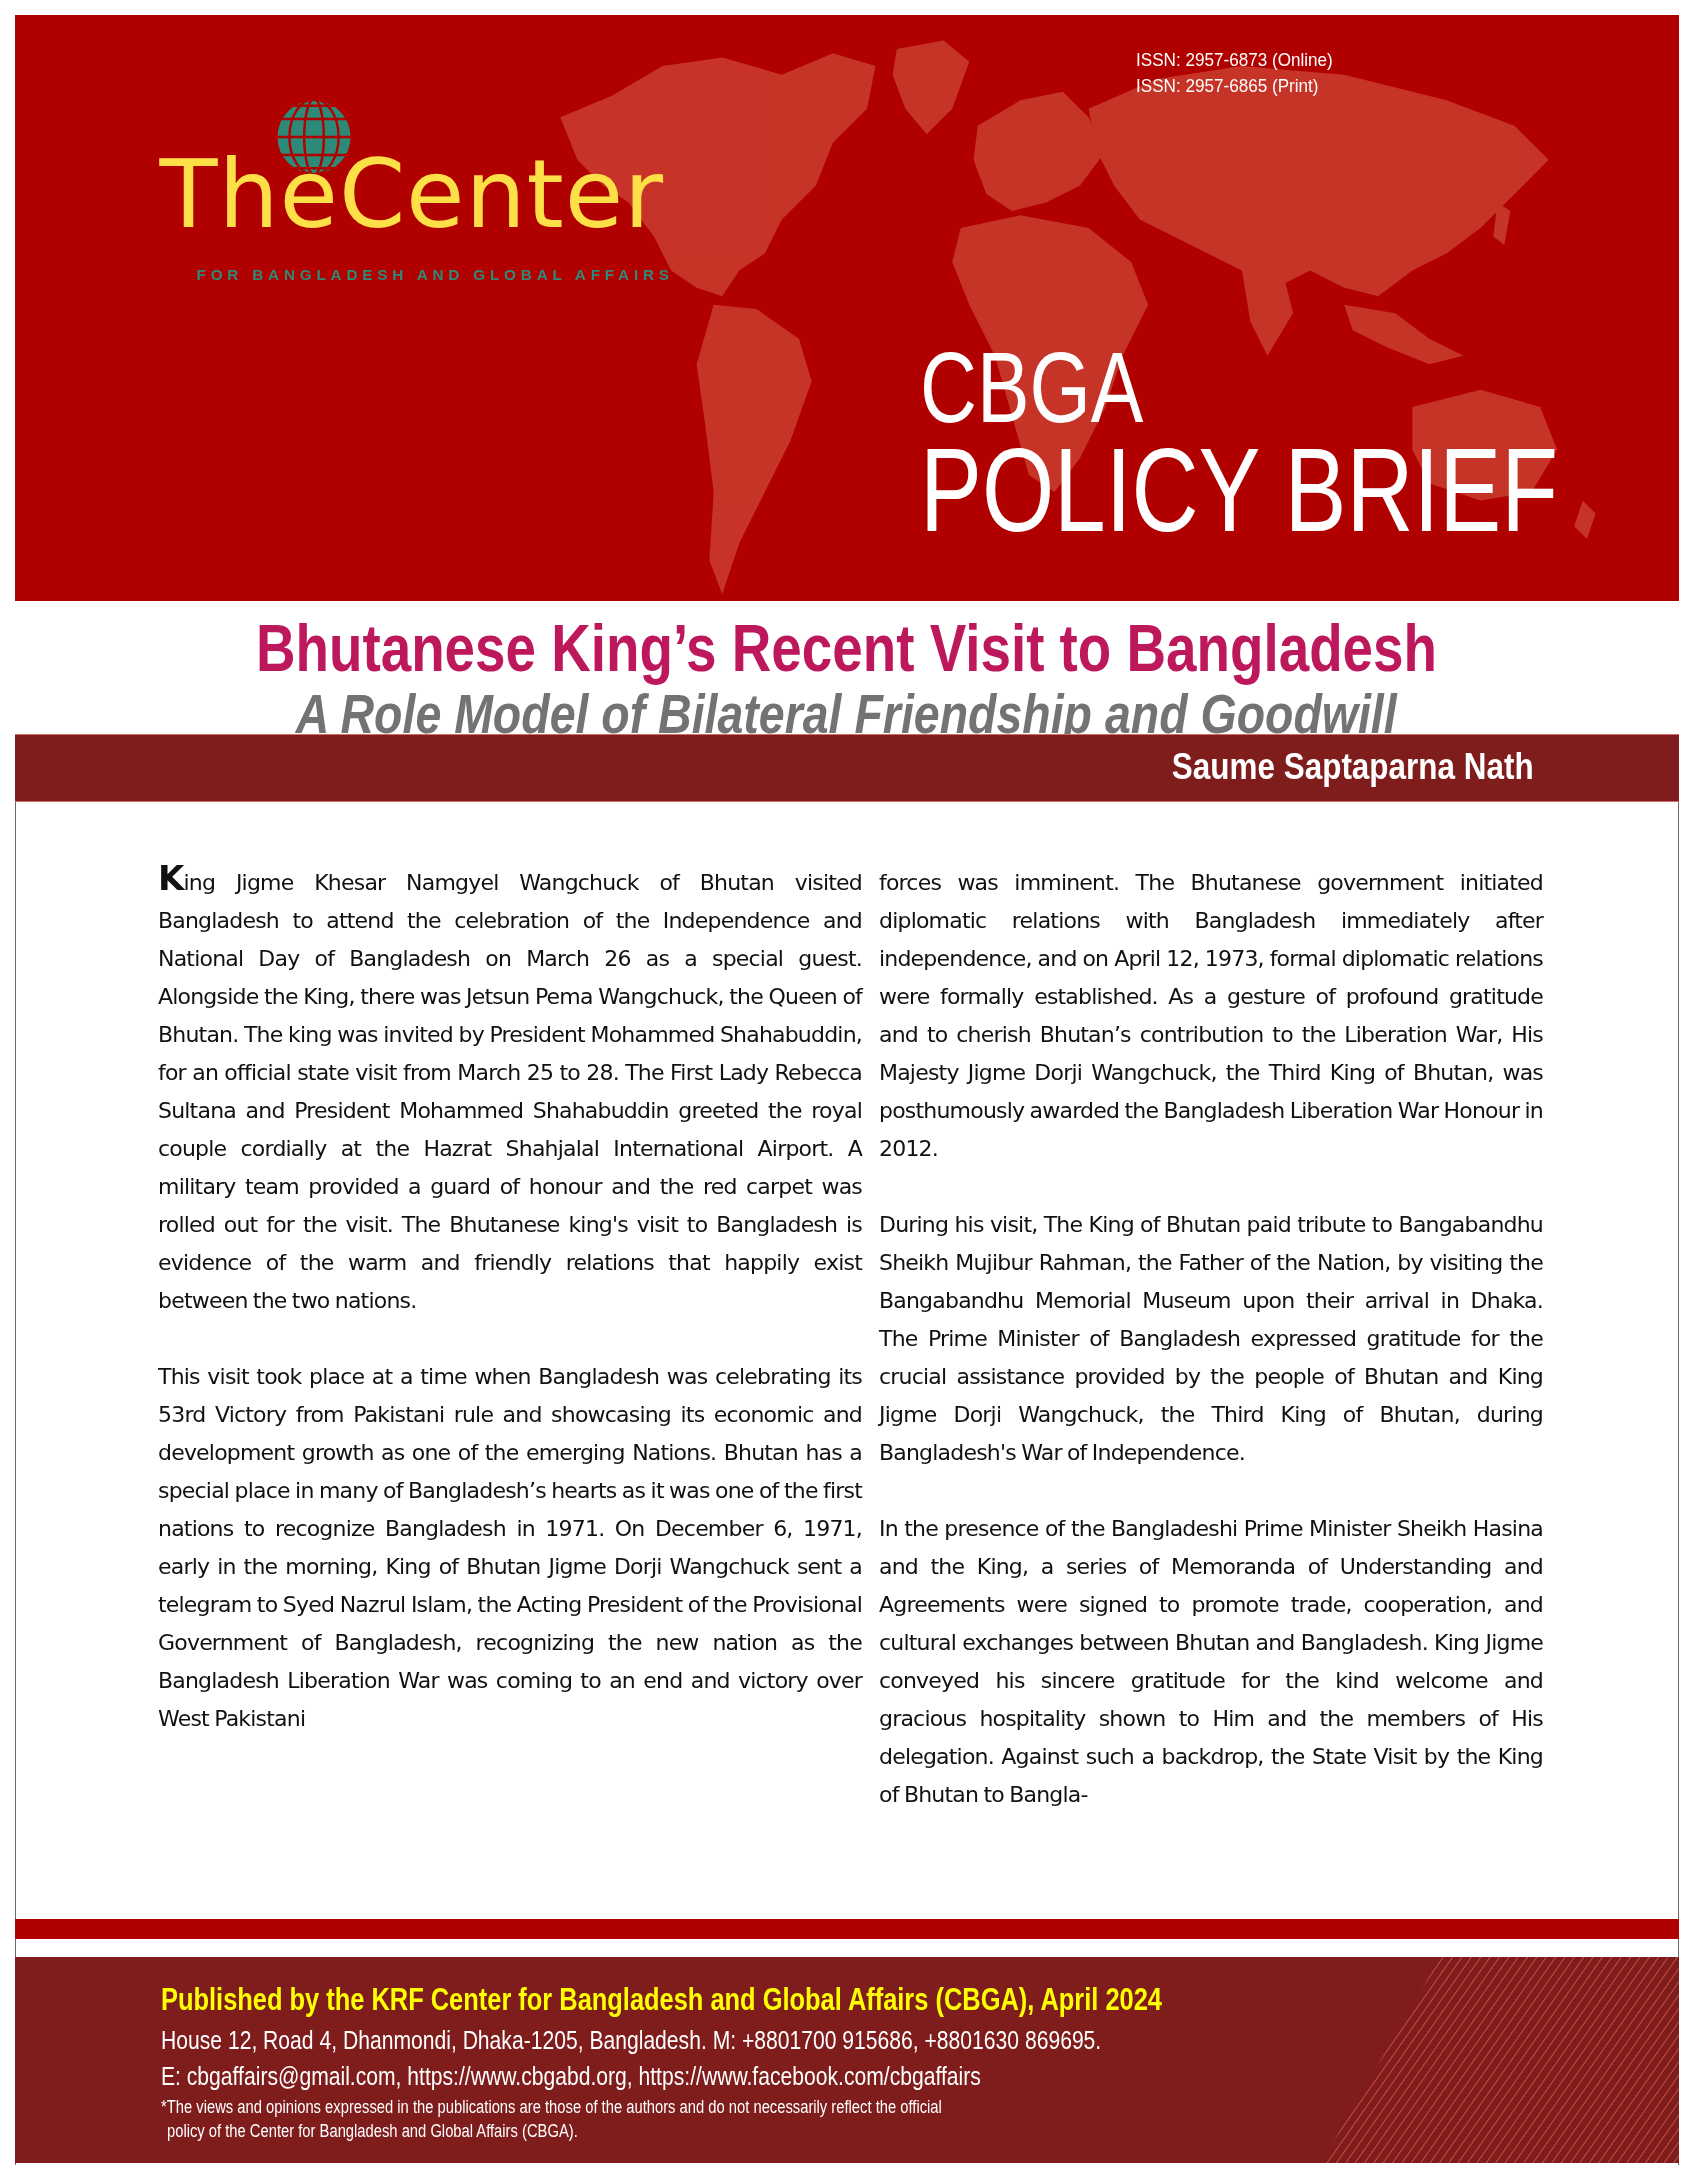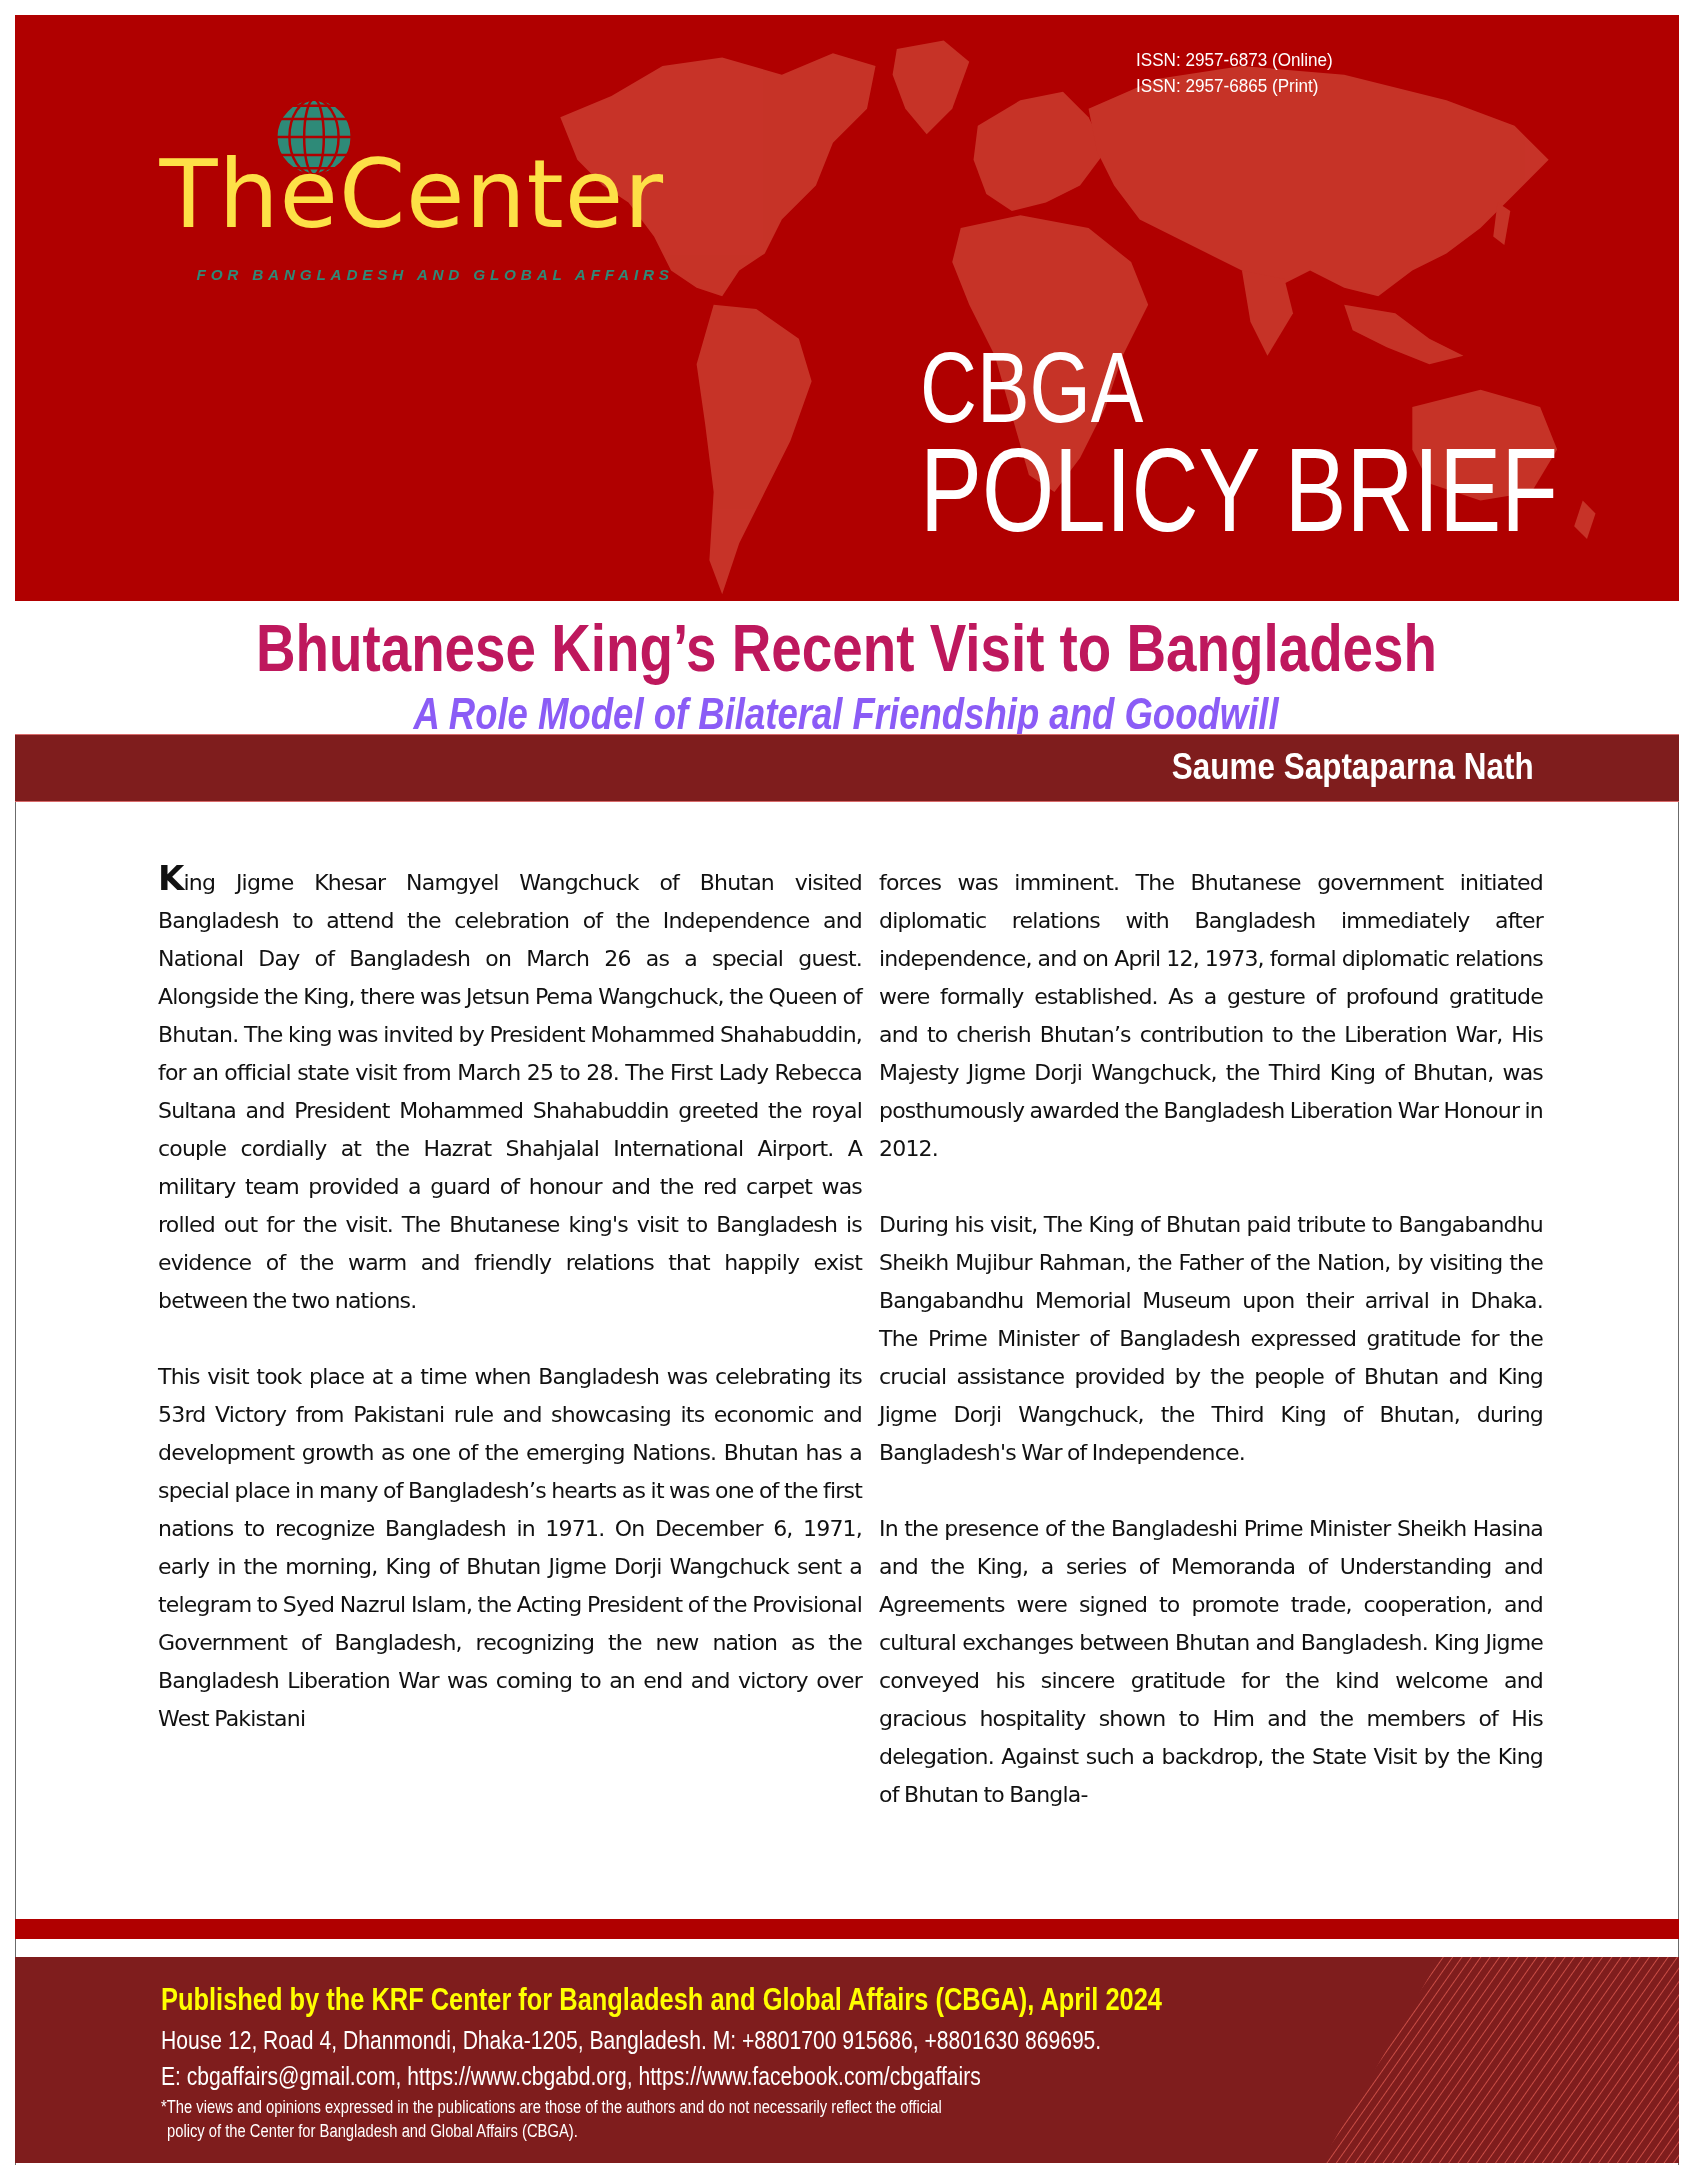--- a/index.html
+++ b/index.html
@@ -3,34 +3,34 @@
 <meta charset="utf-8">
 <style>
   html, body { margin:0; padding:0; background:#ffffff; }
   body { width:1692px; height:2181px; position:relative; overflow:hidden; font-family:"Liberation Sans", sans-serif; }
   .page { position:absolute; left:14.5px; top:14.5px; width:1664px; height:2150px; border-left:1.7px solid #6b6b6b; border-right:1.7px solid #6b6b6b; box-sizing:border-box; background:#fff; }
   .header { position:absolute; left:14.5px; top:14.5px; width:1664px; height:587px; background:#b00000; overflow:hidden; }
   .map { position:absolute; left:0; top:0; width:1664px; height:587px; }
   .logo { position:absolute; left:145px; top:81px; }
   .logo-globe { position:absolute; left:113px; top:0px; width:82px; height:82px; }
   .logo-title { position:absolute; left:0; top:51px; font-family:"DejaVu Sans", sans-serif; font-size:95px; color:#fde047; letter-spacing:0.9px; white-space:nowrap; line-height:1; }
-  .logo-sub { position:absolute; left:37px; top:170px; font-family:"Liberation Sans", sans-serif; font-weight:bold; font-size:15.3px; letter-spacing:4.8px; color:#2e8a78; white-space:nowrap;font-style:italic; }
+  .logo-sub { position:absolute; left:37px; top:170px; font-family:"Liberation Sans", sans-serif; font-weight:bold; font-size:15.3px; letter-spacing:4.8px; color:#2e8a78; white-space:nowrap; }
   .issn { position:absolute; left:1121px; top:32px; color:#ffffff; font-family:"Liberation Sans", sans-serif; font-size:19px; line-height:26.4px; transform:scaleX(0.9); transform-origin:left top; white-space:nowrap; }
   .brief-box { position:absolute; left:158px; top:401px; width:305px; height:133px; border:1.7px solid #ffffff; box-sizing:border-box; }
   .brief-label { position:absolute; left:8.5px; top:6.8px; color:#ffe34a; font-family:"Liberation Sans", sans-serif; font-style:italic; font-weight:bold; font-size:25.6px; transform:scaleX(0.92); transform-origin:left top; white-space:nowrap; }
   .brief-rule { position:absolute; left:10.2px; right:8.5px; top:49px; height:2.6px; background:#ffd84a; }
   .brief-number { position:absolute; left:6.8px; top:51px; color:#ffffff; font-family:"Liberation Sans", sans-serif; font-size:75px; line-height:78px; transform:scaleX(0.78); transform-origin:left top; white-space:nowrap; }
   .policy { position:absolute; left:905px; top:325px; color:#ffffff; font-family:"Liberation Sans", sans-serif; white-space:nowrap; transform:scaleX(0.78); transform-origin:left top; }
   .policy-l1 { font-size:101px; line-height:95px; display:block; }
   .policy-l2 { font-size:119px; line-height:109px; display:block; }
 
   .title-band { position:absolute; left:14.5px; top:601px; width:1664px; height:161px; background:#ffffff; }
   .title-main { position:absolute; left:0; width:1664px; top:12.8px; text-align:center; color:#be185d; font-family:"Liberation Sans", sans-serif; font-weight:bold; font-size:66px; line-height:68px; white-space:nowrap; }
   .title-main span, .title-sub span { display:inline-block; transform:scaleX(0.83); }
-  .title-sub { position:absolute; left:0; width:1664px; top:85px; text-align:center; color:#8b5cf6; font-family:"Liberation Sans", sans-serif; font-weight:bold; font-style:italic; font-size:44px; line-height:55px; white-space:nowrap; }
+  .title-sub { position:absolute; left:0; width:1664px; top:85px; text-align:center; color:#737373; font-family:"Liberation Sans", sans-serif; font-weight:bold; font-style:italic; font-size:56px; line-height:55px; white-space:nowrap; }
   .author-band { position:absolute; left:14.5px; top:734px; width:1664px; height:68px; background:#7f1d1d; border-top:0.9px solid #d86a6a; border-bottom:0.9px solid #d86a6a; box-sizing:border-box; }
   .author { position:absolute; right:145px; top:10.2px; color:#ffffff; font-family:"Liberation Sans", sans-serif; font-weight:bold; font-size:37px; line-height:43px; transform:scaleX(0.85); transform-origin:right top; white-space:nowrap; }
 
   .col { position:absolute; top:864px; font-family:"DejaVu Sans", sans-serif; font-size:22px; line-height:38px; color:#111111; text-align:justify; letter-spacing:-0.8px; word-spacing:-0.9px;margin-left:8px; }
   .col-left { left:150px; width:704px; }
   .col-right { left:871px; width:664px; }
   .col p { margin:0 0 38px 0; hyphens:manual; }
   .dropcap { font-weight:bold; font-size:34px; line-height:25.6px; }
 
   .red-bar { position:absolute; left:14.5px; top:1919px; width:1664px; height:19.6px; background:#b00000; }

